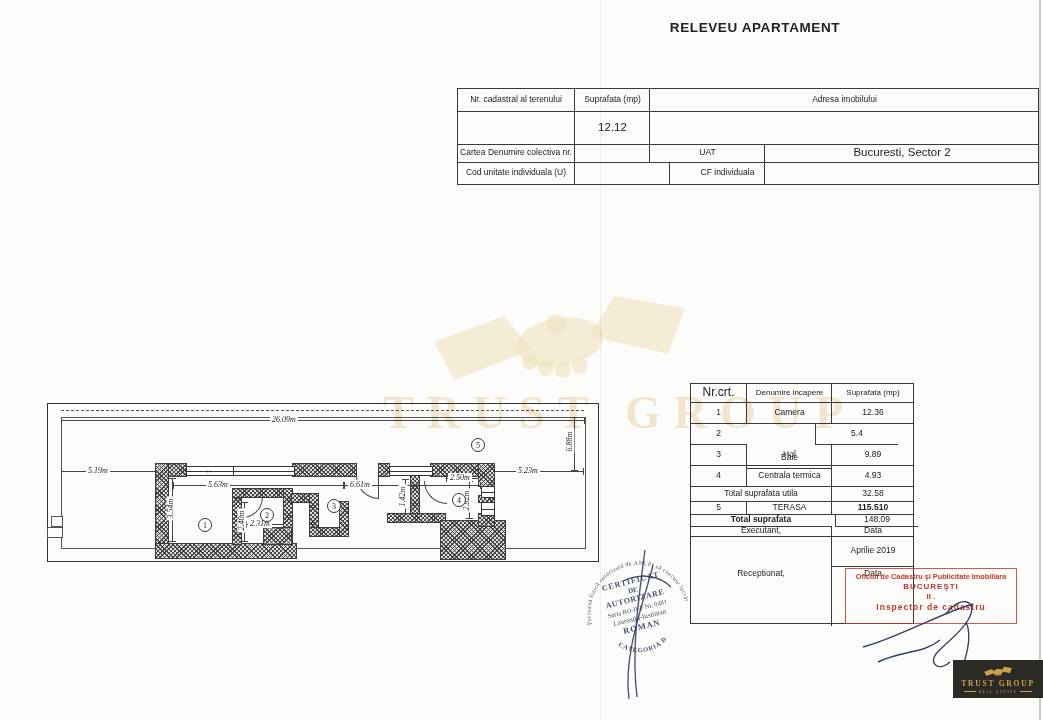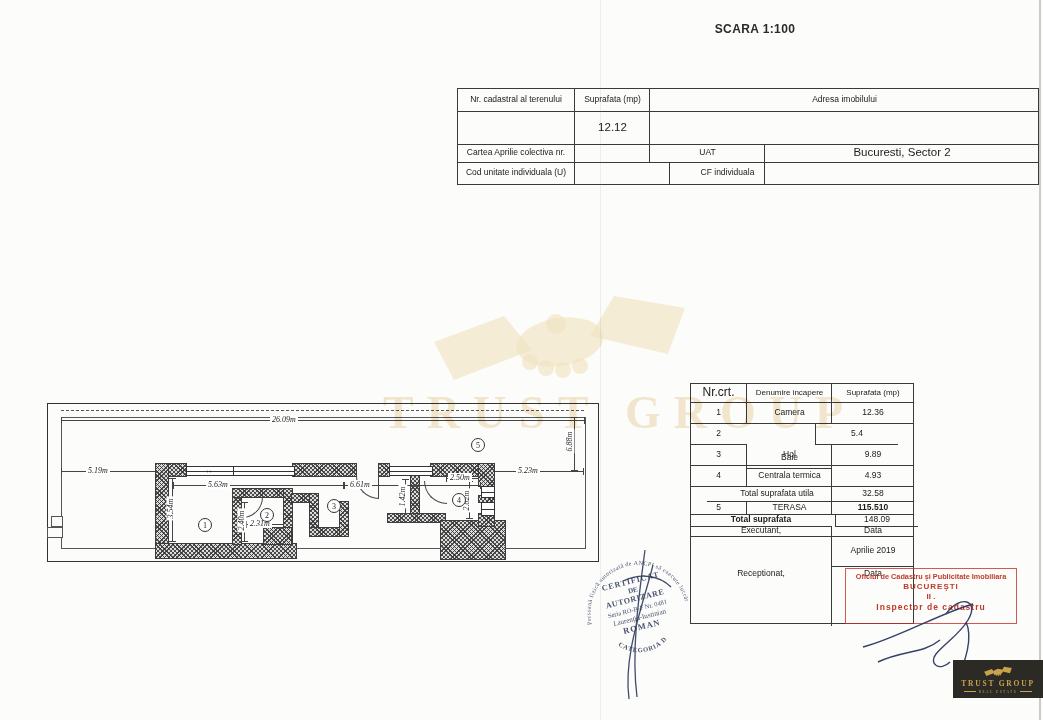--- a/index.html
+++ b/index.html
@@ -73,33 +73,33 @@
 
   .fold{left:600px;top:0;width:1px;height:720px;background:rgba(110,110,110,.10);z-index:44;}
   .edge{left:1039px;top:0;width:2px;height:720px;background:rgba(90,90,90,.30);z-index:44;}
 
   svg text{font-family:"Liberation Serif",serif;}
 </style>
 </head>
 <body>
 
 <div class="abs title-block">
-  <div class="title-l2">SCARA 1:100</div>
+  <div class="title-l1">RELEVEU APARTAMENT</div>
 </div>
 
 <div class="abs tbl" style="left:457px;top:88px;width:580px;height:95px;">
   <div class="cell bb" style="left:0;top:0;width:116px;height:22px;">Nr. cadastral al terenului</div>
   <div class="cell bb bl" style="left:116px;top:0;width:75px;height:22px;">Suprafata (mp)</div>
   <div class="cell bb bl" style="left:191px;top:0;width:389px;height:22px;">Adresa imobilului</div>
 
   <div class="cell bb" style="left:0;top:22px;width:116px;height:33px;"></div>
   <div class="cell bb bl big" style="left:116px;top:22px;width:75px;height:33px;">12.12</div>
   <div class="cell bb bl" style="left:191px;top:22px;width:389px;height:33px;"></div>
 
-  <div class="cell bb" style="left:0;top:55px;width:116px;height:18px;">Cartea Aprilie colectiva nr.</div>
+  <div class="cell bb" style="left:0;top:55px;width:116px;height:18px;">Cartea Denumire colectiva nr.</div>
   <div class="cell bb bl" style="left:116px;top:55px;width:75px;height:18px;"></div>
   <div class="cell bb bl" style="left:191px;top:55px;width:115px;height:18px;">UAT</div>
   <div class="cell bb bl big" style="left:306px;top:55px;width:274px;height:18px;">Bucuresti, Sector 2</div>
 
   <div class="cell" style="left:0;top:73px;width:116px;height:22px;">Cod unitate individuala (U)</div>
   <div class="cell bl" style="left:116px;top:73px;width:75px;height:22px;"></div>
   <div class="cell bl" style="left:191px;top:73px;width:115px;height:22px;margin-left:20px;">CF individuala</div>
   <div class="cell bl" style="left:306px;top:73px;width:274px;height:22px;"></div>
 </div>
 
@@ -190,21 +190,21 @@
   <div class="cell bb bl" style="left:124px;top:39px;width:82px;height:21px;">5.4</div>
 
   <div class="cell bb" style="left:0;top:60px;width:55px;height:21px;">3</div>
   <div class="cell bb bl" style="left:55px;top:60px;width:85px;height:21px;">Hol</div>
   <div class="cell bb bl" style="left:140px;top:60px;width:82px;height:21px;">9.89</div>
 
   <div class="cell bb" style="left:0;top:81px;width:55px;height:21px;">4</div>
   <div class="cell bb bl" style="left:55px;top:81px;width:85px;height:21px;">Centrala termica</div>
   <div class="cell bb bl" style="left:140px;top:81px;width:82px;height:21px;">4.93</div>
 
-  <div class="cell bb" style="left:16px;top:102px;width:140px;height:15px;">Total suprafata utila</div>
+  <div class="cell bb" style="left:0;top:102px;width:140px;height:15px;">Total suprafata utila</div>
   <div class="cell bb bl" style="left:140px;top:102px;width:82px;height:15px;">32.58</div>
 
   <div class="cell bb" style="left:0;top:117px;width:55px;height:13px;">5</div>
   <div class="cell bb bl" style="left:55px;top:117px;width:85px;height:13px;">TERASA</div>
   <div class="cell bb bl" style="left:140px;top:117px;width:82px;height:13px;font-weight:bold;">115.510</div>
 
   <div class="cell bb" style="left:0;top:130px;width:140px;height:12px;font-weight:bold;">Total suprafata</div>
   <div class="cell bb bl" style="left:144px;top:130px;width:82px;height:12px;">148.09</div>
 
   <div class="cell bb" style="left:0;top:142px;width:140px;height:10px;">Executant,</div>

